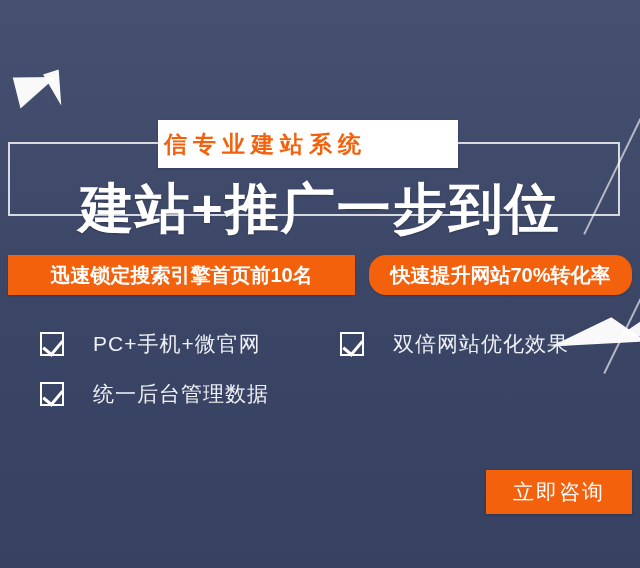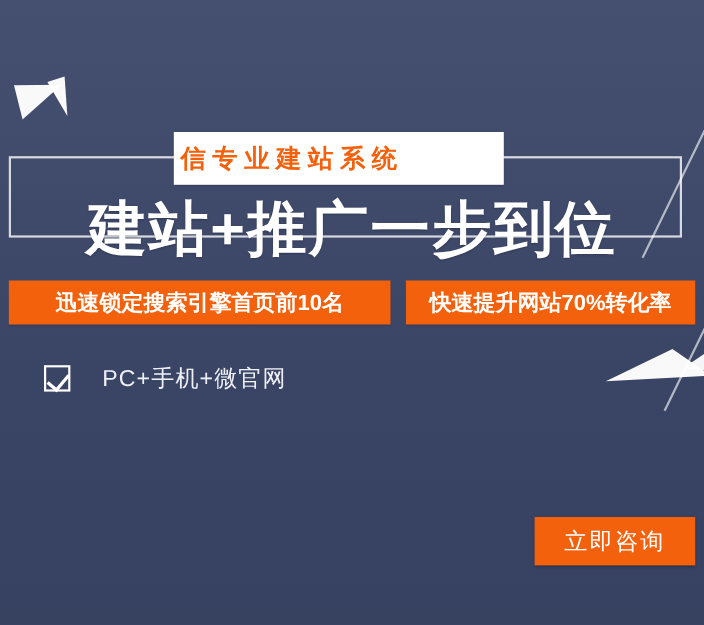--- a/index.html
+++ b/index.html
@@ -128,21 +128,21 @@
     display: flex;
     align-items: center;
     justify-content: center;
     color: #ffffff;
     font-weight: bold;
     font-size: 20px;
     white-space: nowrap;
     box-shadow: 0 1px 2px rgba(0,0,0,.20);
   }
   .badge-left  { width: 380px; }
-  .badge-right { width: 288px; }
+  .badge-right { width: 288px; border-radius: 17px; }
 
   
   .features {
     position: absolute;
     left: 40px; top: 330px;
     width: 580px;
     display: grid;
     grid-template-columns: 300px 1fr;
     grid-row-gap: 22px;
   }
@@ -218,17 +218,25 @@
   <div class="badges">
     <div class="badge badge-left">迅速锁定搜索引擎首页前10名</div>
     <div class="badge badge-right">快速提升网站70%转化率</div>
   </div>
 
   <div class="features">
     <div class="feature">
       <span class="check-box"></span>
       <span class="feature-label">PC+手机+微官网</span>
     </div>
+    <div class="feature">
+      <span class="check-box"></span>
+      <span class="feature-label">双倍网站优化效果</span>
+    </div>
+    <div class="feature">
+      <span class="check-box"></span>
+      <span class="feature-label">统一后台管理数据</span>
+    </div>
   </div>
 
   <button class="cta">立即咨询</button>
 
 </div>
 
 </body></html>

